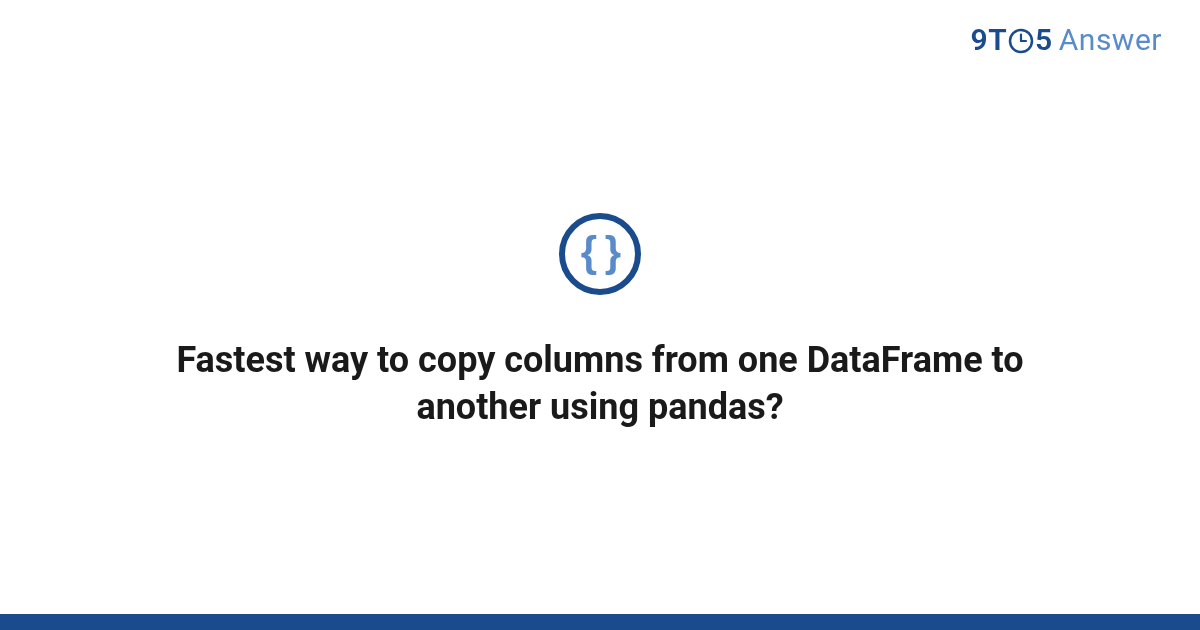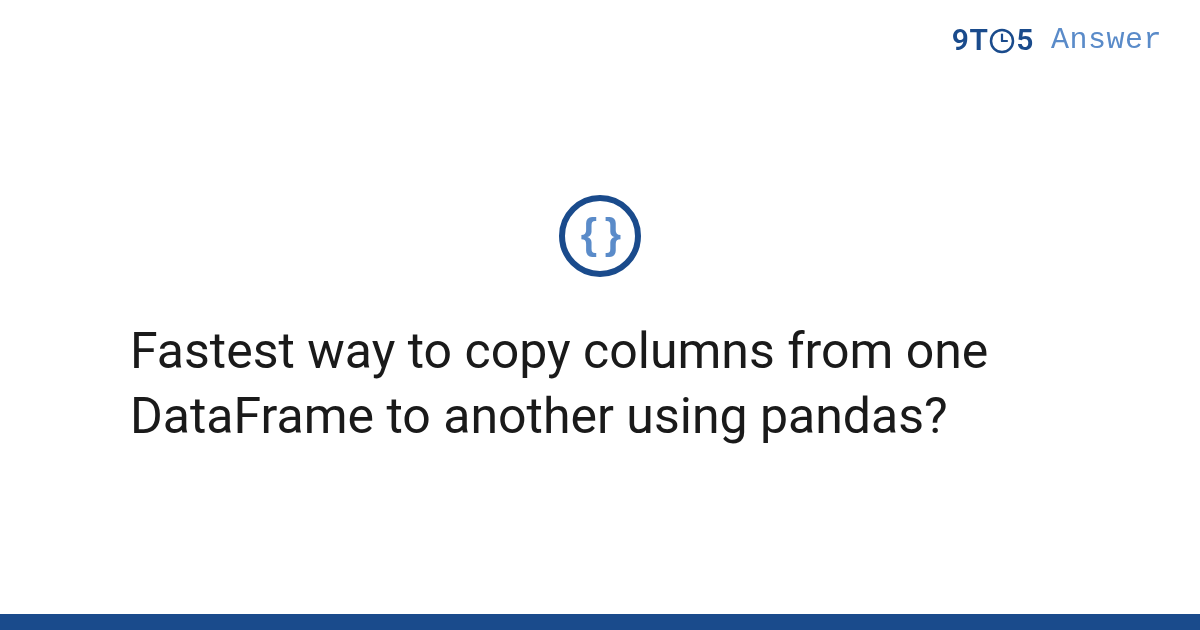--- a/index.html
+++ b/index.html
@@ -51,22 +51,21 @@
     }
 
     .logo .five {
       color: #1a4b8c;
       font-weight: 600;
     }
 
     .logo .answer {
       color: #5a8bc9;
       font-weight: 400;
-      margin-left: 17px;
-      font-family: Liberation Mono, monospace;
+      margin-left: 6px;
     }
 
     .content {
       position: absolute;
       top: 0;
       left: 0;
       width: 100%;
       height: 614px;
       display: flex;
       flex-direction: column;
@@ -94,24 +93,24 @@
       font-weight: 800;
       color: #5a8bc9;
       letter-spacing: -2px;
       font-family: "Segoe UI", Arial, sans-serif;
       line-height: 1;
       position: relative;
       top: -2px;
     }
 
     .title {
-      font-size: 50px;
-      font-weight: 400;
+      font-size: 36px;
+      font-weight: 700;
       color: #1a1a1a;
-      text-align: left;
+      text-align: center;
       line-height: 1.3;
       max-width: 1020px;
       padding: 0 40px;
     }
 
     .bottom-bar {
       position: absolute;
       bottom: 0;
       left: 0;
       width: 100%;

